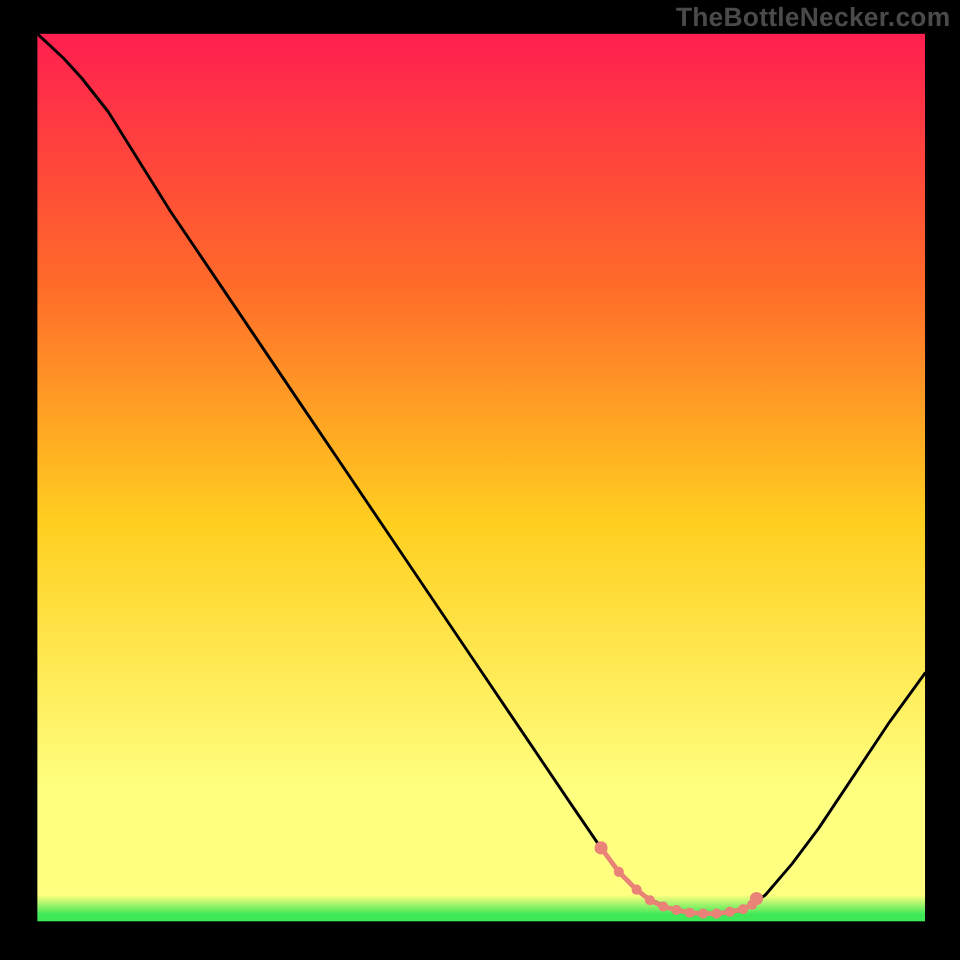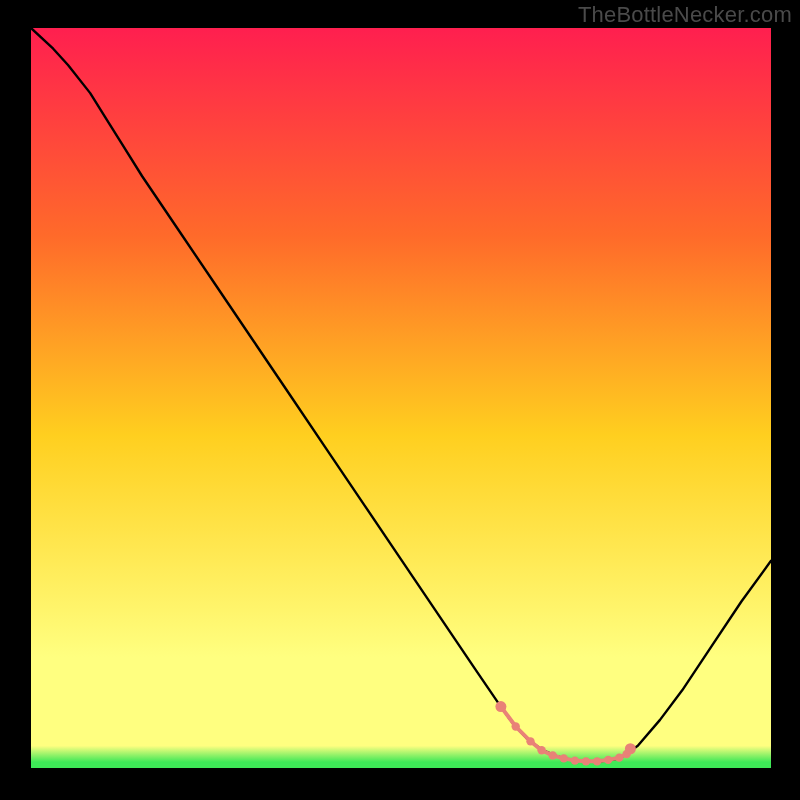--- a/index.html
+++ b/index.html
@@ -16,21 +16,21 @@
     width: 800px;
     height: 800px;
     background: #000;
   }
   .watermark {
     position: absolute;
     top: 2px;
     right: 8px;
     color: #4a4a4a;
     font-size: 22px;
-    font-weight: 400;
+    font-weight: 700;
     letter-spacing: 0.2px;
     z-index: 20;
     user-select: none;
   }
   .plot-wrap {
     position: absolute;
     left: 31px;
     top: 28px;
     width: 740px;
     height: 740px;

